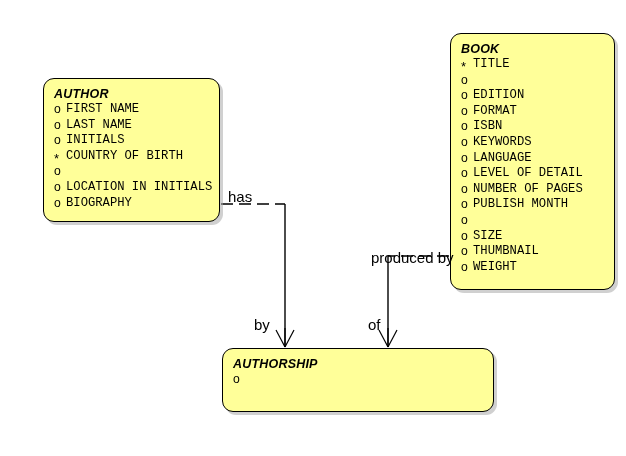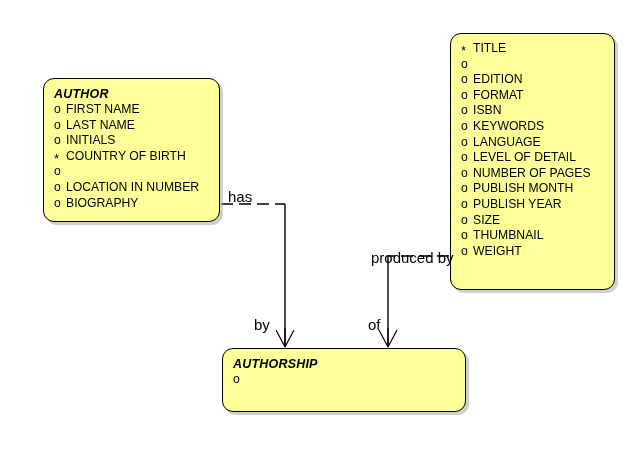--- a/index.html
+++ b/index.html
@@ -62,20 +62,21 @@
     flex: 0 0 12px;
     text-align: left;
   }
   .attr .marker.mandatory {
     position: relative;
     top: 2px;
     font-size: 13px;
   }
   .attr .attr-name {
     display: inline-block;
+    font-family: Liberation Mono, monospace;
   }
   .rel-label {
     position: absolute;
     font-size: 15px;
     color: #000000;
     white-space: nowrap;
   }
 </style>
 </head>
 <body>
@@ -122,30 +123,31 @@
       </li>
       <li class="attr">
         <span class="marker mandatory">*</span>
         <span class="attr-name">COUNTRY OF BIRTH</span>
       </li>
       <li class="attr">
         <span class="marker">o</span>
       </li>
       <li class="attr">
         <span class="marker">o</span>
-        <span class="attr-name">LOCATION IN NUMBER</span>
+        <span class="attr-name">LOCATION IN INITIALS</span>
       </li>
       <li class="attr">
         <span class="marker">o</span>
         <span class="attr-name">BIOGRAPHY</span>
       </li>
     </ul>
   </div>
 
   <div class="entity" id="entity-book" style="left:450px; top:33px; width:165px; height:257px;">
+    <div class="entity-title">BOOK</div>
     <ul class="attr-list">
       <li class="attr">
         <span class="marker mandatory">*</span>
         <span class="attr-name">TITLE</span>
       </li>
       <li class="attr">
         <span class="marker">o</span>
       </li>
       <li class="attr">
         <span class="marker">o</span>
@@ -174,38 +176,37 @@
       <li class="attr">
         <span class="marker">o</span>
         <span class="attr-name">NUMBER OF PAGES</span>
       </li>
       <li class="attr">
         <span class="marker">o</span>
         <span class="attr-name">PUBLISH MONTH</span>
       </li>
       <li class="attr">
         <span class="marker">o</span>
-        <span class="attr-name">PUBLISH YEAR</span>
       </li>
       <li class="attr">
         <span class="marker">o</span>
         <span class="attr-name">SIZE</span>
       </li>
       <li class="attr">
         <span class="marker">o</span>
         <span class="attr-name">THUMBNAIL</span>
       </li>
       <li class="attr">
         <span class="marker">o</span>
         <span class="attr-name">WEIGHT</span>
       </li>
     </ul>
   </div>
 
-  <div class="entity" id="entity-authorship" style="left:222px; top:348px; width:244px; height:64px;">
+  <div class="entity" id="entity-authorship" style="left:222px; top:348px; width:272px; height:64px;">
     <div class="entity-title">AUTHORSHIP</div>
     <ul class="attr-list">
       <li class="attr">
         <span class="marker">o</span>
       </li>
     </ul>
   </div>
 
   <div class="rel-label" style="left:228px; top:188px;">has</div>
   <div class="rel-label" style="left:254px; top:316px;">by</div>

